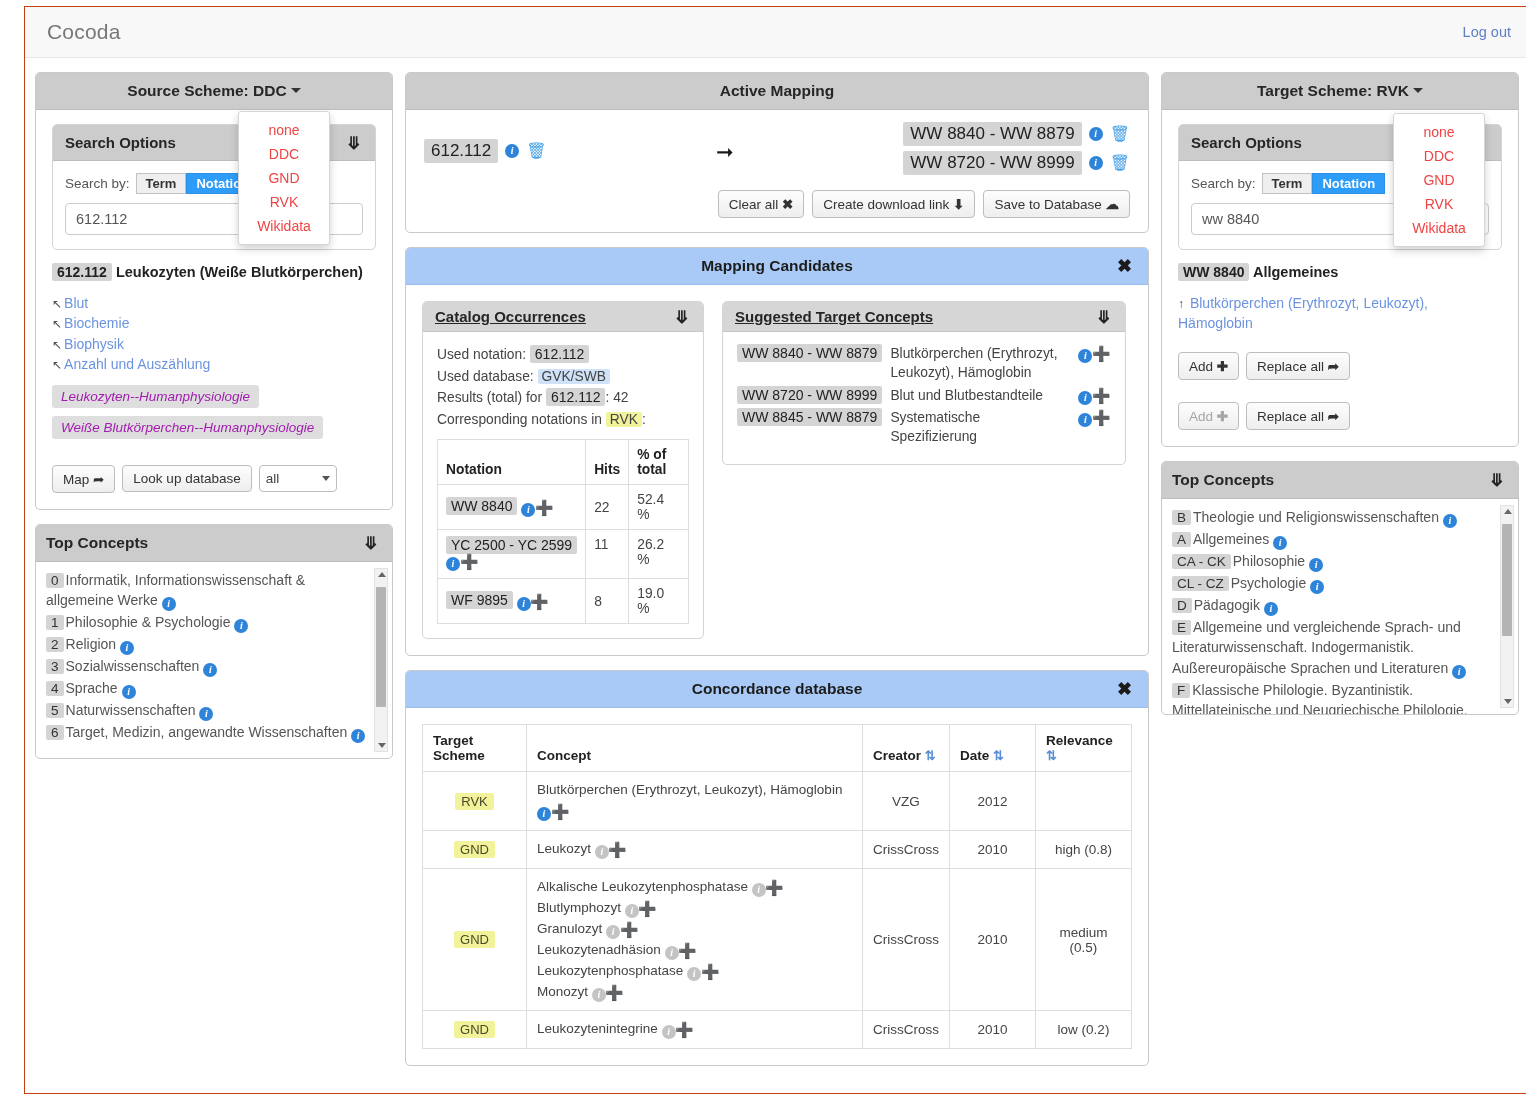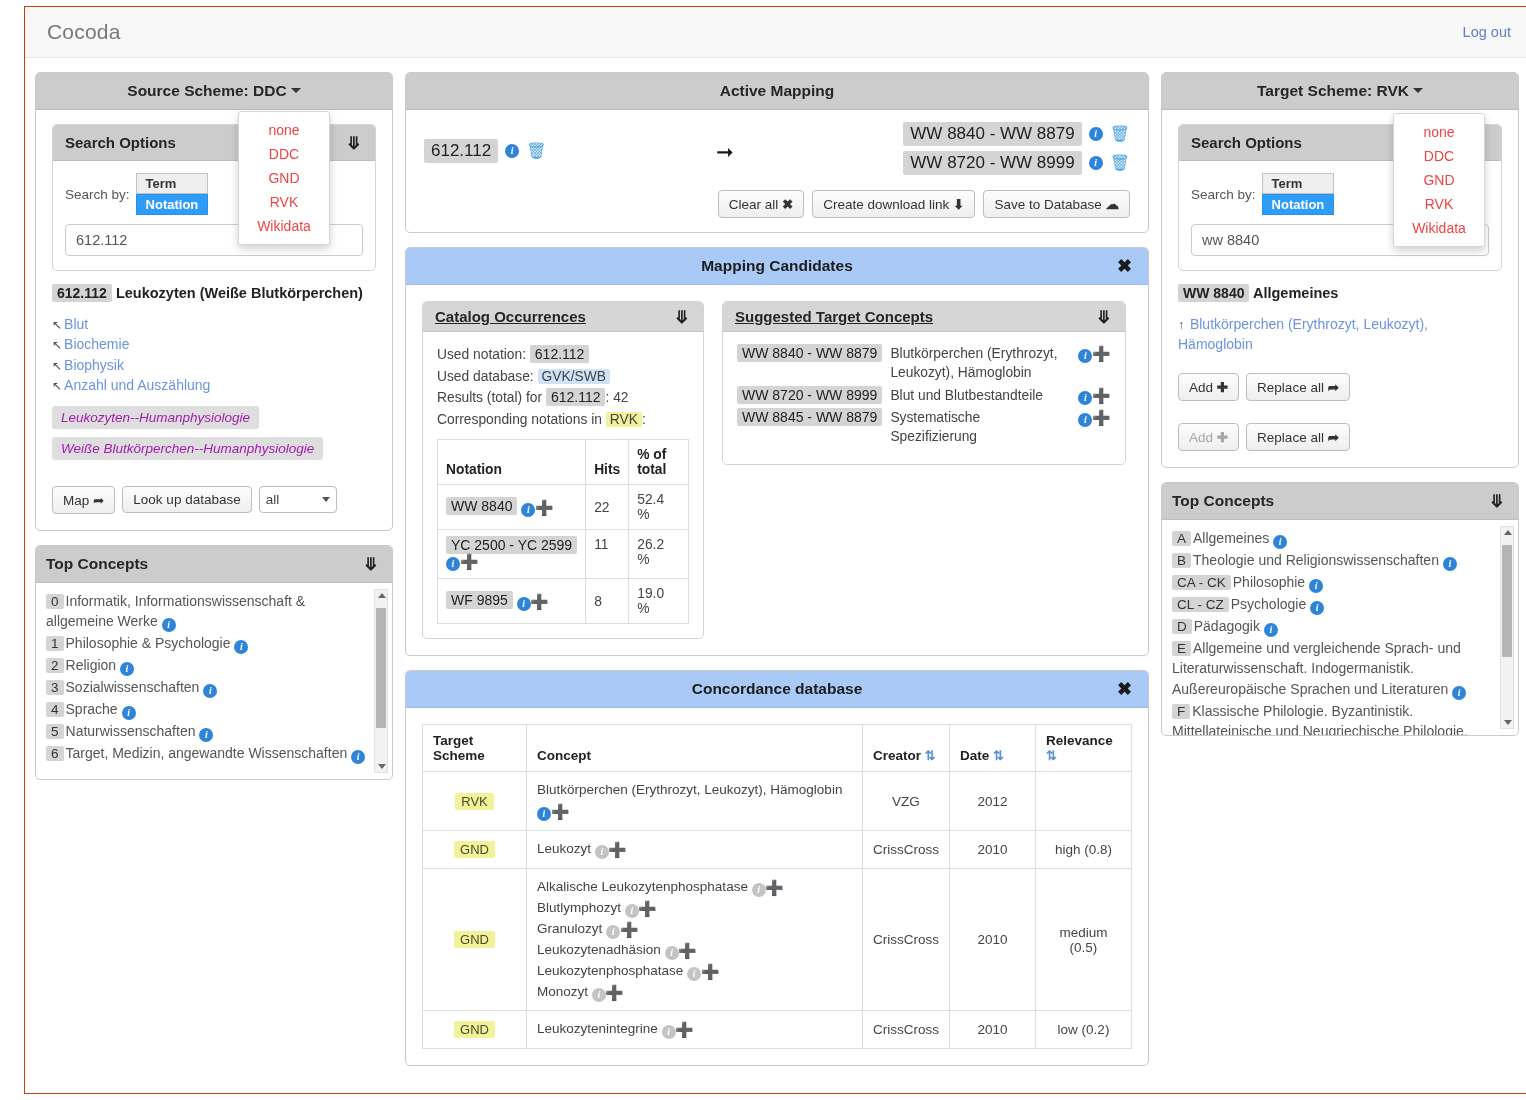--- a/index.html
+++ b/index.html
@@ -128,21 +128,21 @@
     padding: 9px 12px;
     position: relative;
   }
   .subpanel-body { padding: 12px 12px 14px 12px; }
   .searchby-row {
     display: flex; align-items: center;
     font-size: 13.5px; color: #555;
     margin-bottom: 9px;
   }
   .searchby-label { margin-right: 6px; }
-  .btn-group { display: inline-flex; flex-direction: column; }
+  .btn-group { display: inline-flex; }
   .tog {
     border: 1px solid #c2c2c2;
     background: #efefef;
     font-size: 13px;
     font-weight: bold;
     color: #333;
     padding: 2px 9px;
     cursor: pointer;
   }
   .tog.active {
@@ -743,22 +743,22 @@
           </div>
         </div>
       </div>
 
       <div class="panel">
         <div class="panel-head" style="text-align:left;">
           <span>Top Concepts</span>
           <span class="chev">⤋</span>
         </div>
         <div class="tc-scroll" style="height:215px;">
+          <div class="tc-item"><span class="tc-code">B</span><span>Theologie und Religionswissenschaften</span> <span class="ico-info">i</span></div>
           <div class="tc-item"><span class="tc-code">A</span><span>Allgemeines</span> <span class="ico-info">i</span></div>
-          <div class="tc-item"><span class="tc-code">B</span><span>Theologie und Religionswissenschaften</span> <span class="ico-info">i</span></div>
           <div class="tc-item"><span class="tc-code">CA - CK</span><span>Philosophie</span> <span class="ico-info">i</span></div>
           <div class="tc-item"><span class="tc-code">CL - CZ</span><span>Psychologie</span> <span class="ico-info">i</span></div>
           <div class="tc-item"><span class="tc-code">D</span><span>Pädagogik</span> <span class="ico-info">i</span></div>
           <div class="tc-item"><span class="tc-code">E</span><span>Allgemeine und vergleichende Sprach- und Literaturwissenschaft. Indogermanistik. Außereuropäische Sprachen und Literaturen</span> <span class="ico-info">i</span></div>
           <div class="tc-item"><span class="tc-code">F</span><span>Klassische Philologie. Byzantinistik. Mittellateinische und Neugriechische Philologie. Neulatein</span> </div>
           <div class="sbar">
             <span class="arr up"></span>
             <span class="thumb" style="top:18px; height:112px;"></span>
             <span class="arr dn"></span>
           </div>

